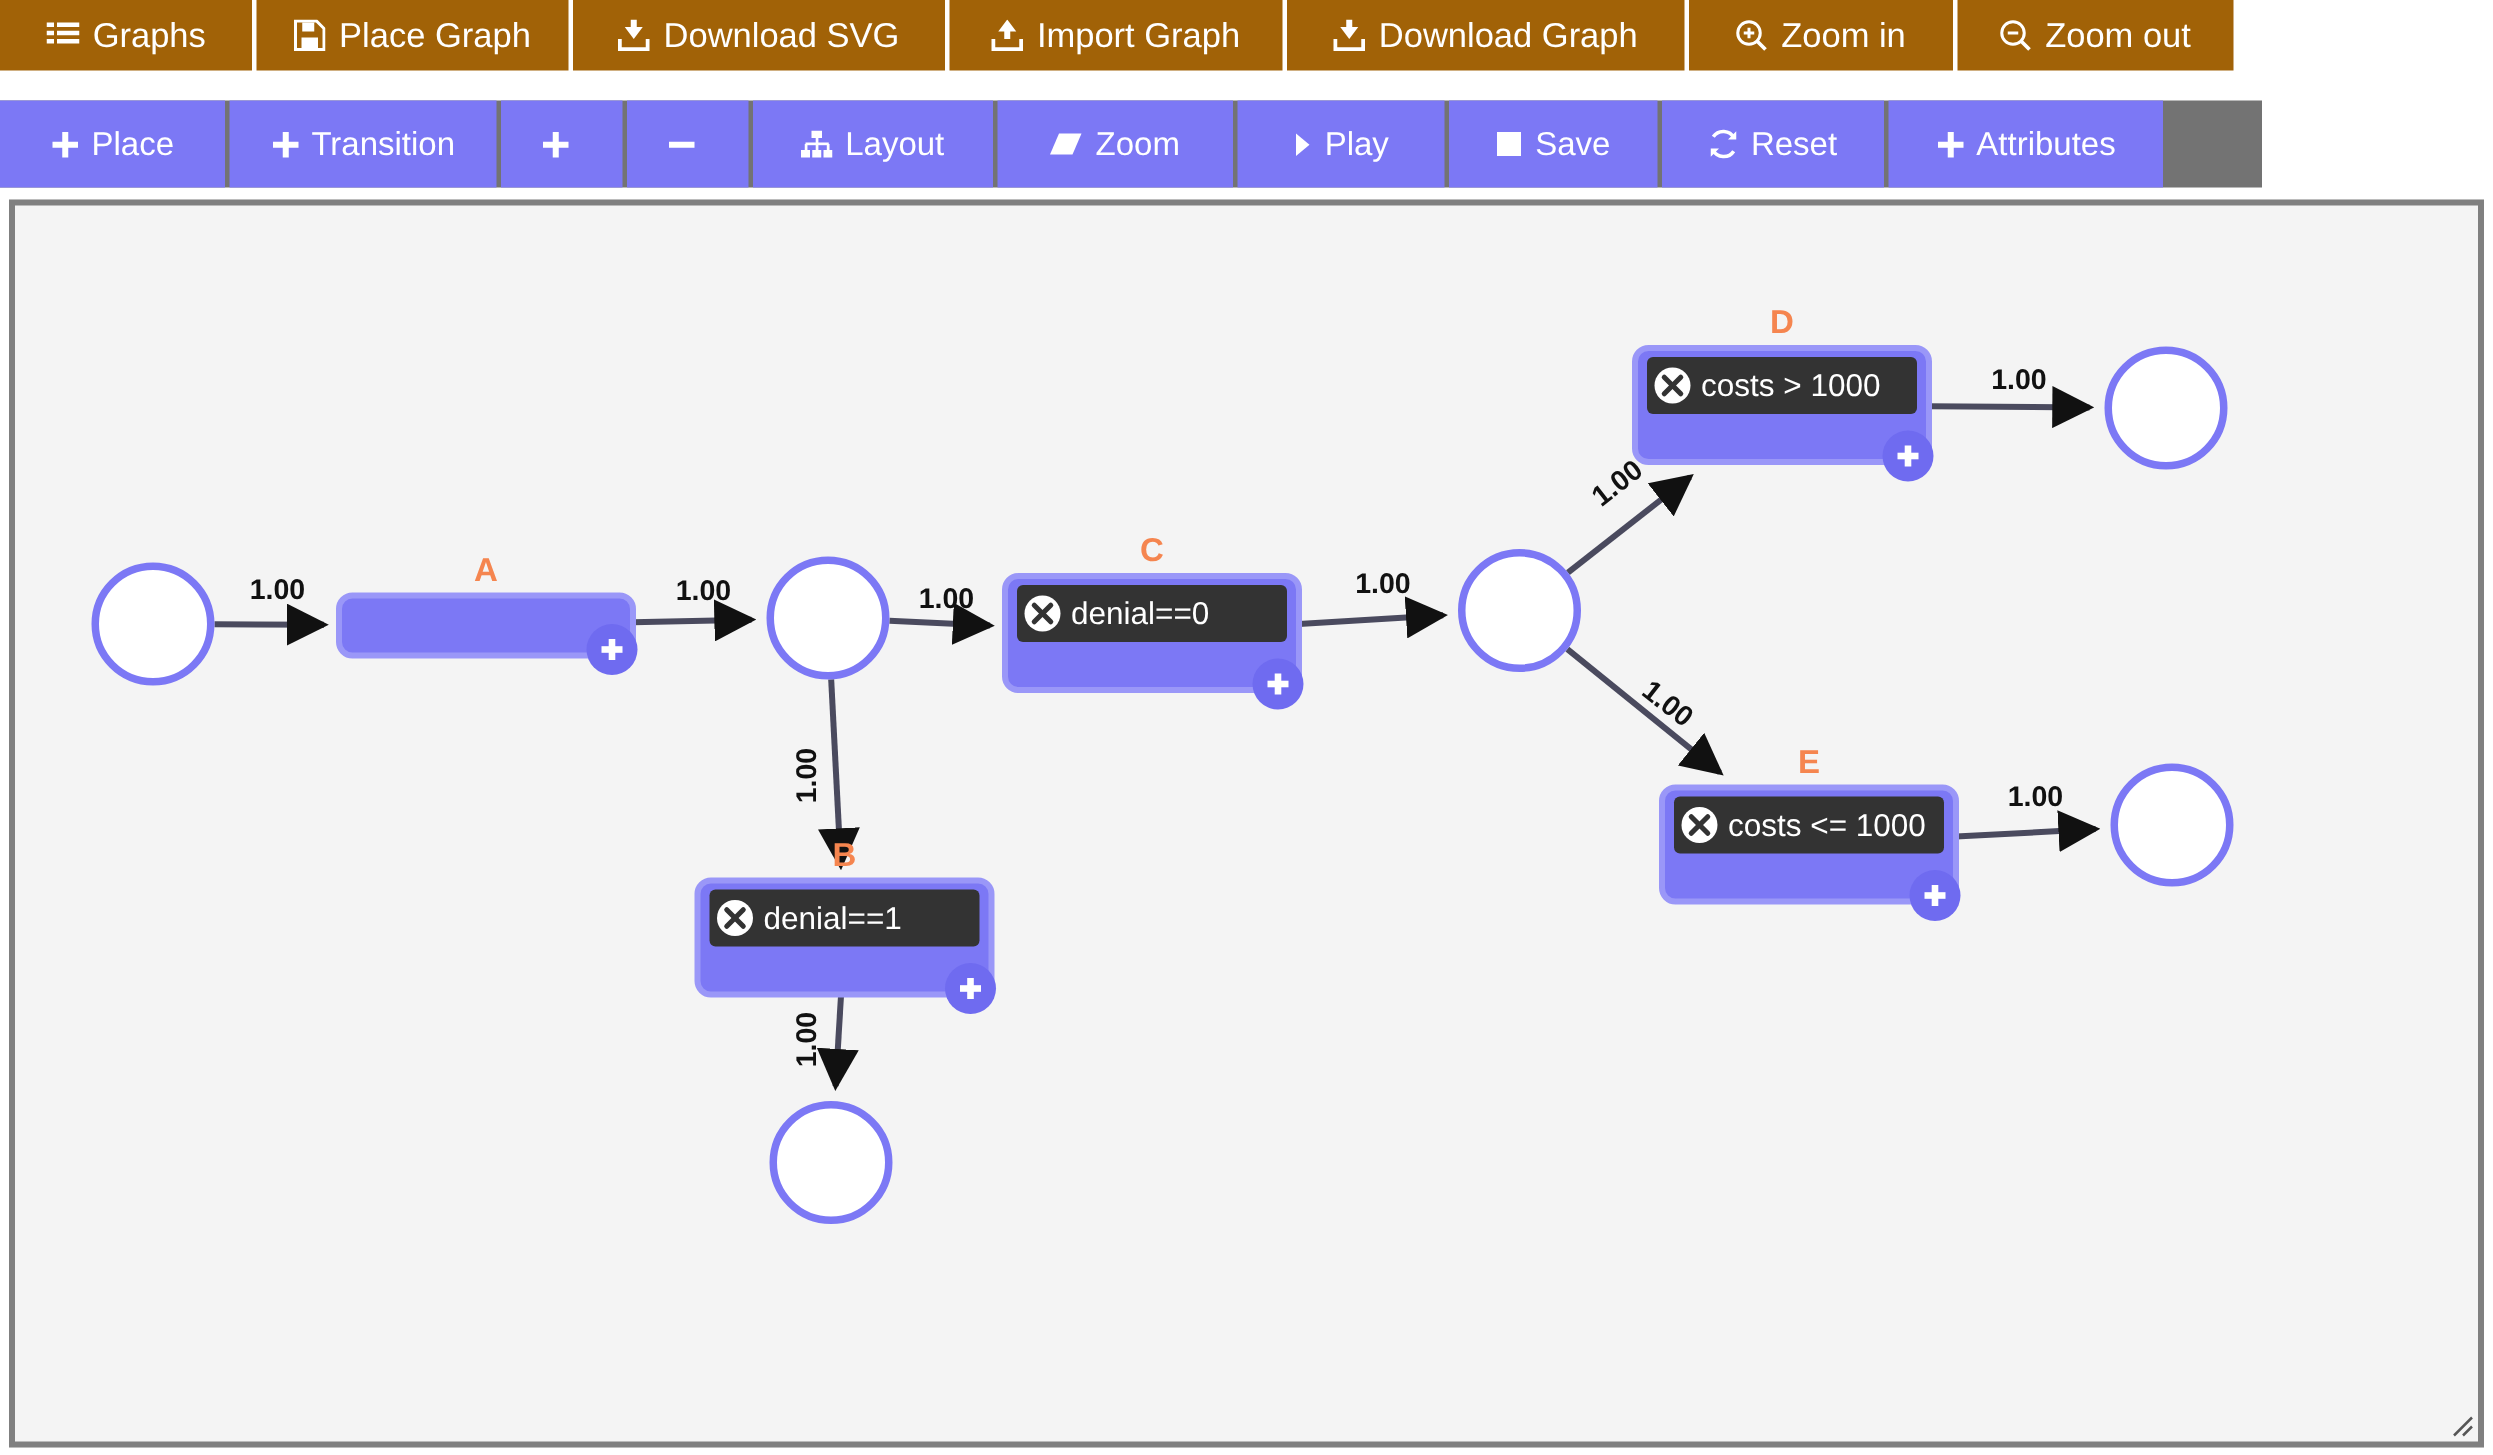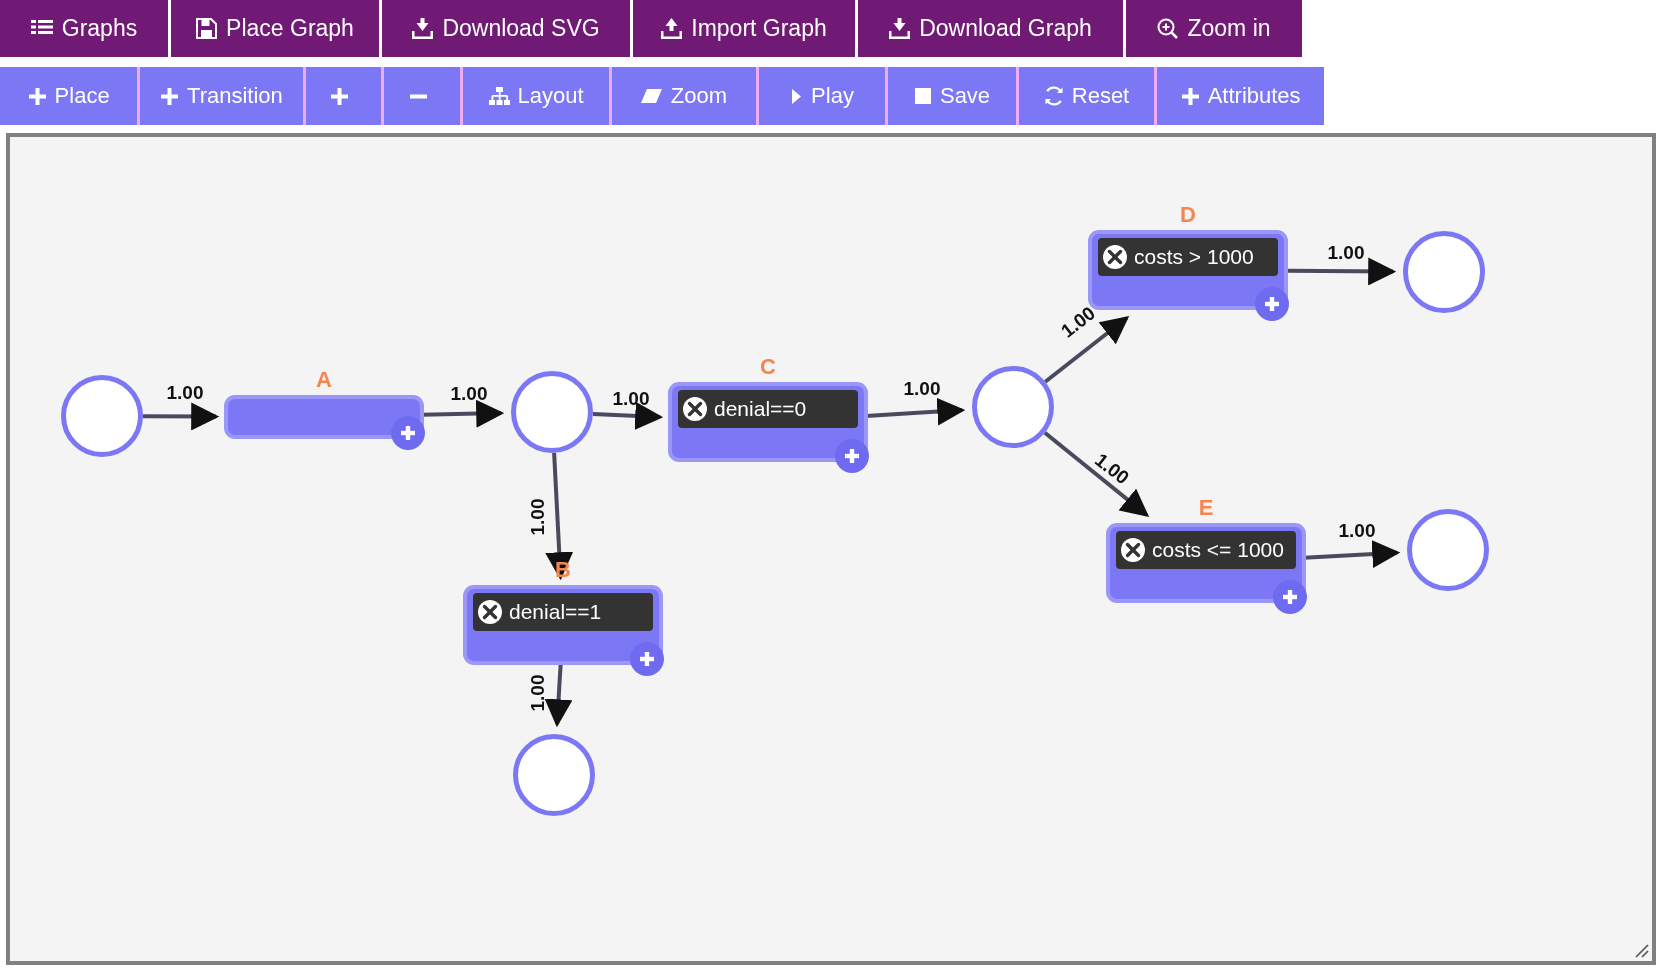--- a/index.html
+++ b/index.html
@@ -16,45 +16,45 @@
   
   .toolbar-top {
     display: flex;
     height: 64px;
     width: 1545px;
     gap: 3px;
     padding: 0;
     background: #ffffff;
   }
   .tbtn-dark {
-    background: #701a75;
+    background: #a16207;
     color: #ffffff;
     border: none;
-    height: 57px;
+    height: 47px;
     display: flex;
     align-items: center;
     justify-content: center;
     gap: 9px;
     font-size: 23px;
     font-family: "Liberation Sans", sans-serif;
     cursor: pointer;
     padding: 0 16px;
     white-space: nowrap;
     user-select: none;
   }
   .tbtn-dark .ico { display:inline-flex; align-items:center; justify-content:center; }
   .tbtn-dark svg { display:block; }
 
   
   .toolbar-actions {
     display: flex;
     height: 58px;
-    width: 1324px;
+    width: 1508px;
     gap: 3px;
-    background: #f0abfc;
+    background: #737373;
     margin-top: 3px;
   }
   .tbtn-purple {
     background: #7c78f5;
     color: #ffffff;
     border: none;
     height: 58px;
     display: flex;
     align-items: center;
     justify-content: center;
@@ -178,20 +178,30 @@
         <svg width="21" height="21" viewBox="0 0 21 21">
           <circle cx="9" cy="9" r="7.5" fill="none" stroke="#fff" stroke-width="2"></circle>
           <line x1="14.5" y1="14.5" x2="20" y2="20" stroke="#fff" stroke-width="2.5"></line>
           <line x1="5.5" y1="9" x2="12.5" y2="9" stroke="#fff" stroke-width="2"></line>
           <line x1="9" y1="5.5" x2="9" y2="12.5" stroke="#fff" stroke-width="2"></line>
         </svg>
       </span>
       <span>Zoom in</span>
     </button>
 
+    <button class="tbtn-dark" style="width:184px">
+      <span class="ico">
+        <svg width="21" height="21" viewBox="0 0 21 21">
+          <circle cx="9" cy="9" r="7.5" fill="none" stroke="#fff" stroke-width="2"></circle>
+          <line x1="14.5" y1="14.5" x2="20" y2="20" stroke="#fff" stroke-width="2.5"></line>
+          <line x1="5.5" y1="9" x2="12.5" y2="9" stroke="#fff" stroke-width="2"></line>
+        </svg>
+      </span>
+      <span>Zoom out</span>
+    </button>
   </div>
 
   <div class="toolbar-actions">
 
     <button class="tbtn-purple" style="width:150px">
       <span>
         <svg width="19" height="19" viewBox="0 0 19 19">
             <rect x="7.5" y="1" width="4" height="17" fill="#fff"></rect>
             <rect x="1" y="7.5" width="17" height="4" fill="#fff"></rect>
           </svg>

